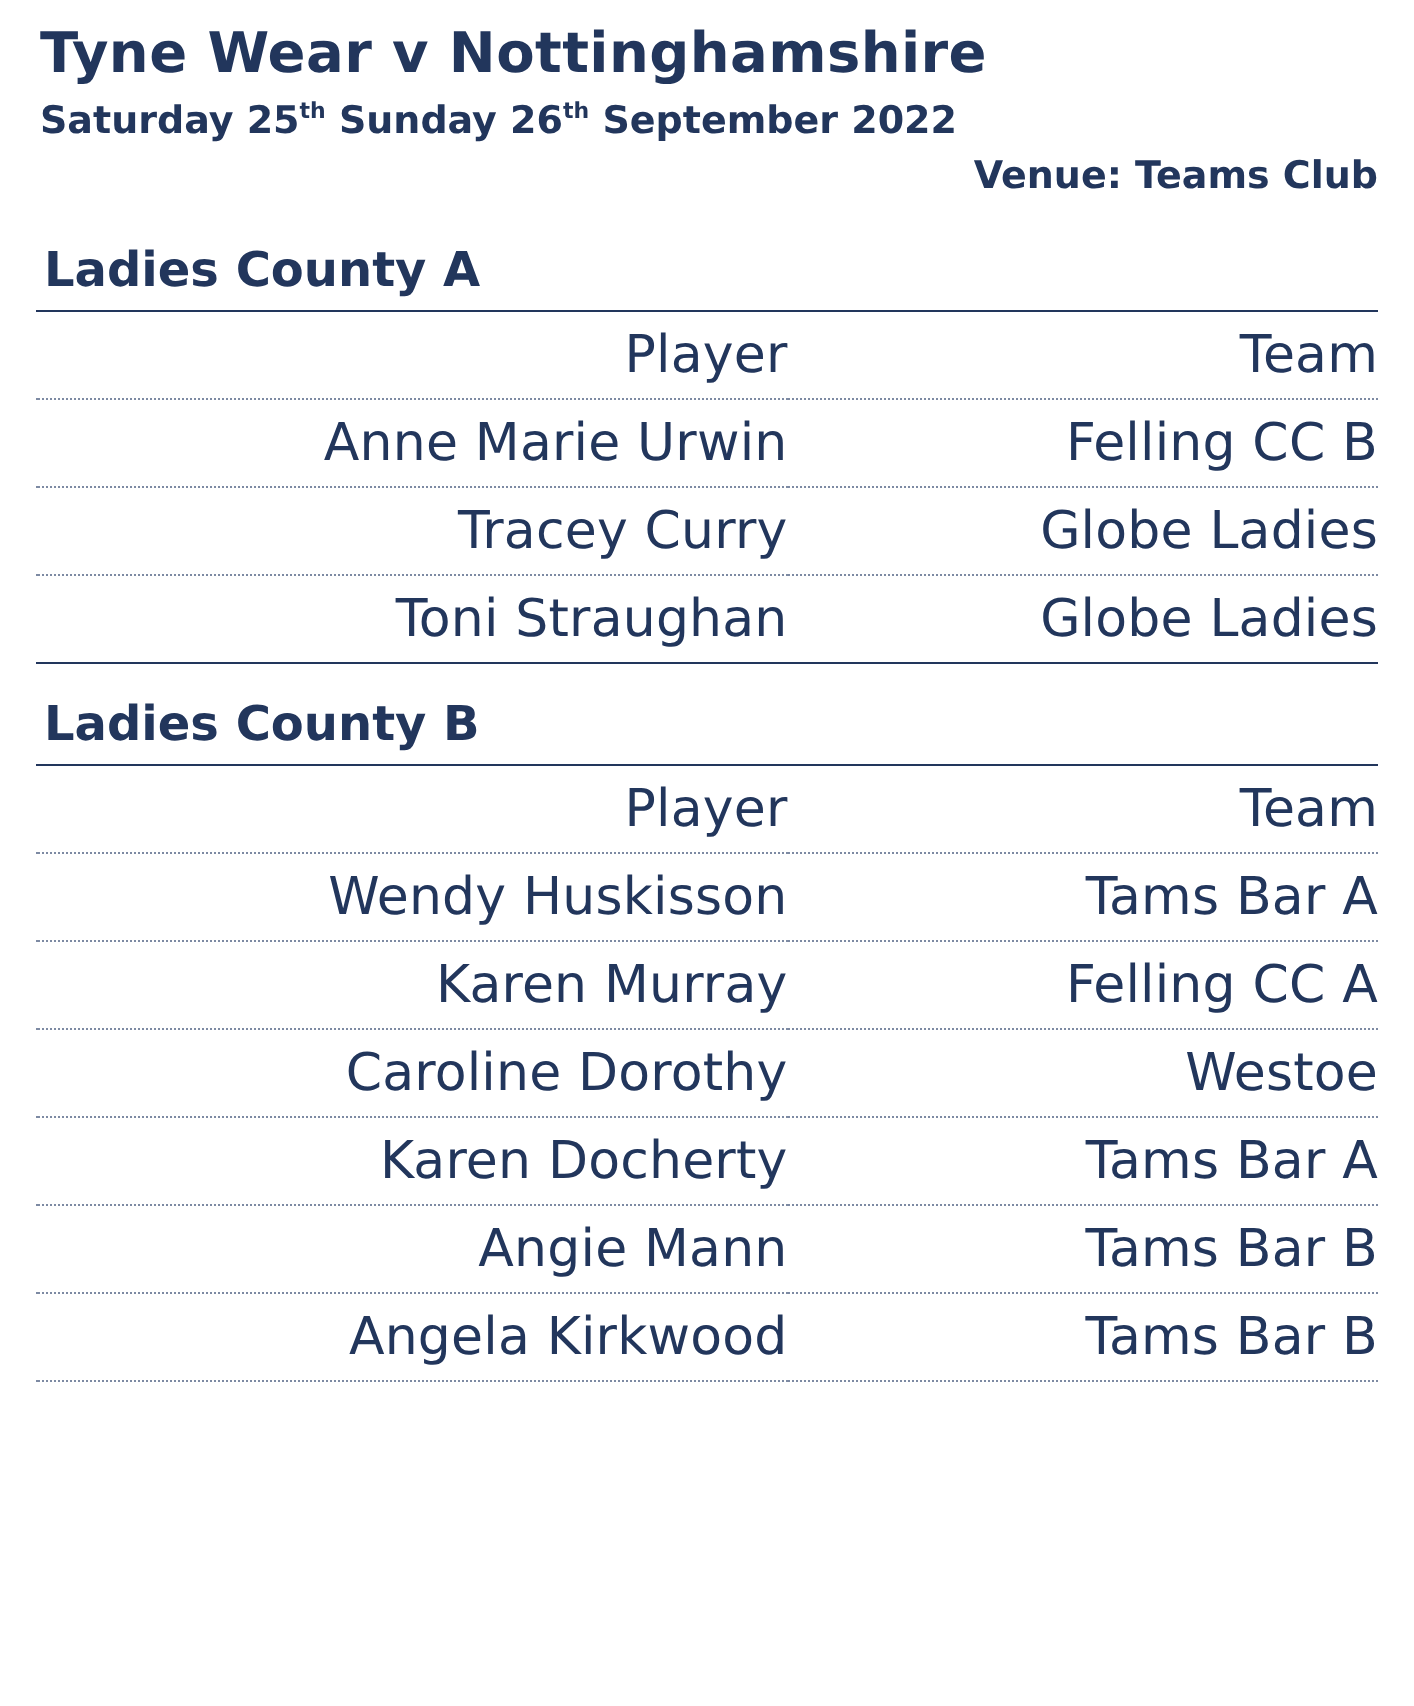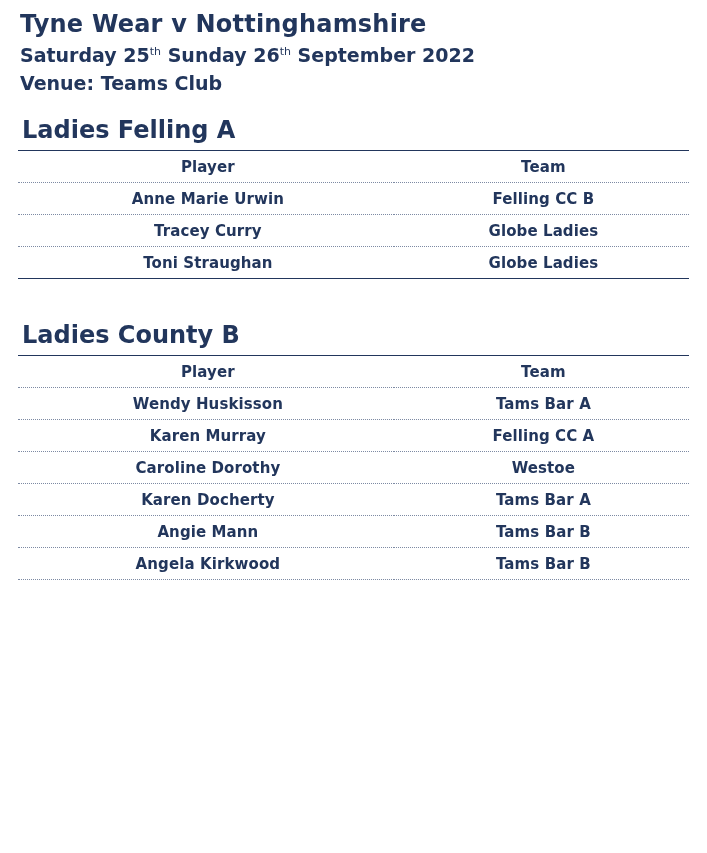--- a/index.html
+++ b/index.html
@@ -15,52 +15,53 @@
     overflow: hidden;
   }
   .page {
     position: relative;
     width: 707px;
     height: 853px;
     box-sizing: border-box;
     padding: 8px 18px 0 18px;
   }
   .doc-title {
-    font-size: 24px;
+    font-size: 28px;
     font-weight: bold;
     letter-spacing: 0.2px;
     color: #22365c;
     margin: 2px 0 6px 2px;
     white-space: nowrap;
   }
   .doc-subtitle {
     font-size: 19px;
     font-weight: bold;
     color: #22365c;
     margin: 0 0 6px 2px;
     white-space: nowrap;
   }
   .doc-subtitle sup {
     font-size: 11px;
     vertical-align: super;
-    font-weight: normal;
+    font-weight: bold;
     margin-top: 44px;
   }
   .doc-venue {
     font-size: 19px;
     font-weight: bold;
     color: #22365c;
     margin: 0 0 6px 2px;
     white-space: nowrap;
+    text-align: right;
   }
   .section {
     margin-top: 22px;
   }
   .section.second {
-    margin-top: 42px;
+    margin-top: 16px;
   }
   .section-heading {
     font-size: 24px;
     font-weight: bold;
     color: #22365c;
     margin: 0 0 6px 4px;
     white-space: nowrap;
   }
   .rule-solid {
     border: none;
@@ -68,23 +69,23 @@
     margin: 0 0 0 0;
   }
   .tbl {
     width: 100%;
     border-collapse: collapse;
     table-layout: fixed;
   }
   .tbl col.c1 { width: 56%; }
   .tbl col.c2 { width: 44%; }
   .tbl td, .tbl th {
-    text-align: center;
-    font-size: 15px;
-    font-weight: bold;
+    text-align: right;
+    font-size: 26px;
+    font-weight: normal;
     color: #22365c;
     padding: 7px 0 6px 4px;
     border-bottom: 1.2px dotted #7d8aa3;
     white-space: nowrap;
     letter-spacing: 0.1px;
   }
   .tbl tr.head td {
     border-bottom: 1.2px dotted #7d8aa3;
   }
   .tbl tr:last-child td {
@@ -102,21 +103,21 @@
 
 <div class="page">
 
   <div class="doc-title">Tyne Wear v Nottinghamshire</div>
 
   <div class="doc-subtitle"><span>Saturday 25</span><sup>th</sup><span> Sunday 26</span><sup>th</sup><span> September 2022</span></div>
 
   <div class="doc-venue">Venue: Teams Club</div>
 
   <div class="section">
-    <div class="section-heading">Ladies Felling A</div>
+    <div class="section-heading">Ladies County A</div>
     <hr class="rule-solid">
     <table class="tbl">
       <colgroup>
           <col class="c1">
           <col class="c2">
         </colgroup>
       <tbody>
         <tr class="head">
           <td>Player</td>
           <td>Team</td>

